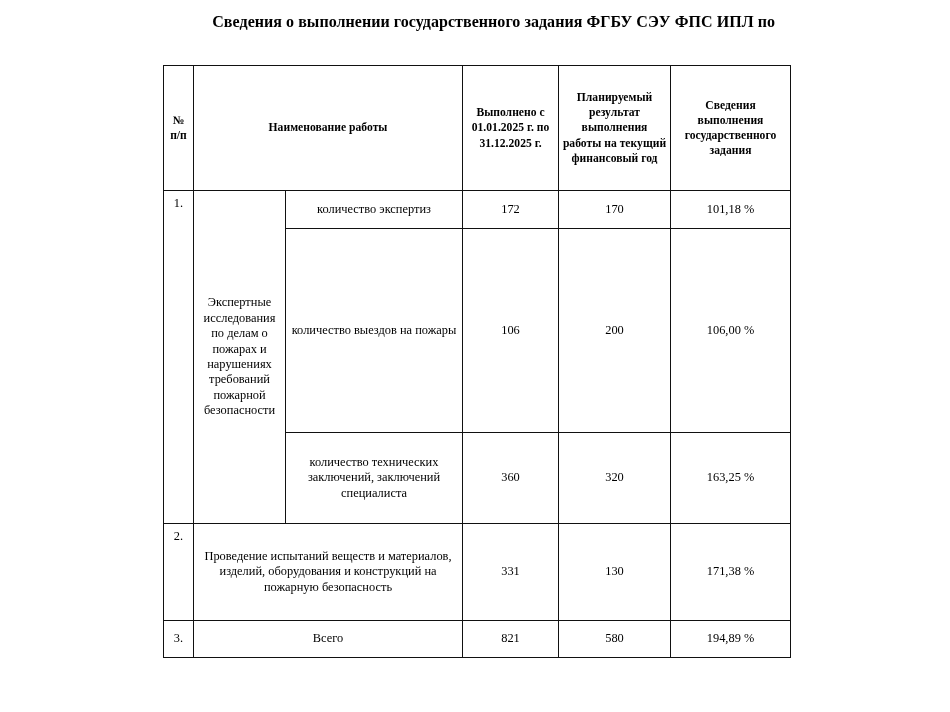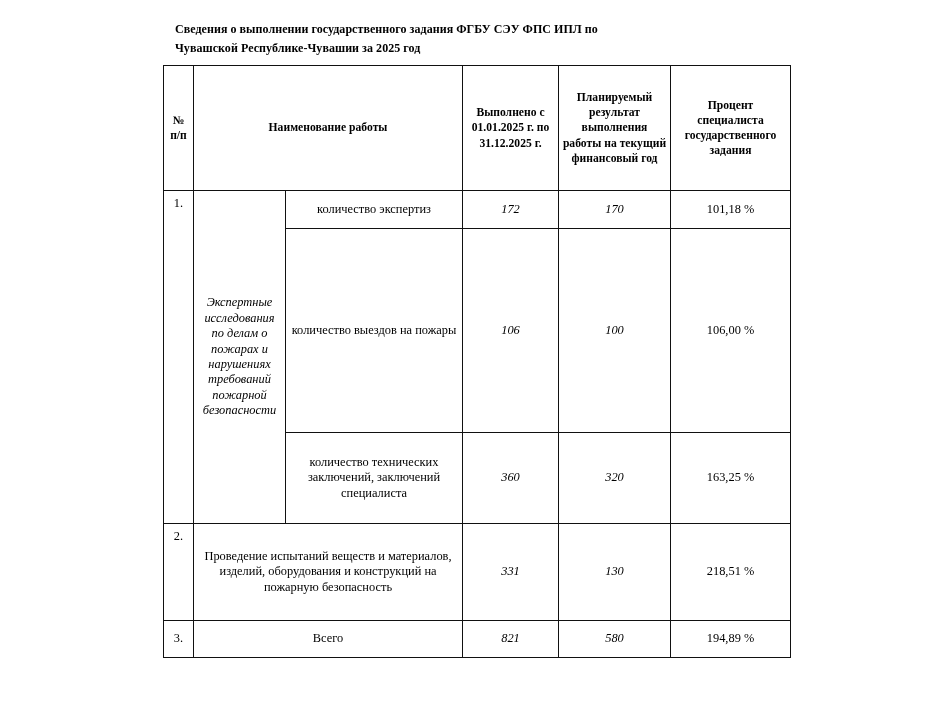--- a/index.html
+++ b/index.html
@@ -20,24 +20,24 @@
     position: absolute;
     left: 0; top: 0;
     width: 950px;
     height: 712px;
   }
 
   
   .doc-title {
     position: absolute;
     left: 175px;
-    top: 20px;
+    top: 12px;
     width: 600px;
-    text-align: left;
-    font-size: 12px;
+    text-align: right;
+    font-size: 16px;
     font-weight: bold;
     line-height: 19px;
     letter-spacing: 0.05px;
   }
   .doc-title .line { display: block; }
 
   
   .tbl-wrap {
     position: absolute;
     left: 163px;
@@ -82,29 +82,27 @@
   .r-a  { height: 38px; }
   .r-b  { height: 204px; }
   .r-c  { height: 91px; }
   .r-d  { height: 97px; }
   .r-tot{ height: 37px; }
 
   .cell-num { font-size: 12.4px; }
   .cell-name-block {
     font-size: 12.4px;
     line-height: 17.6px;
-    font-style: italic;
   }
   .cell-sub {
     font-size: 12.4px;
     line-height: 17.2px;
   }
   .cell-val {
     font-size: 12.8px;
-    font-style: italic;
   }
   .cell-pct {
     font-size: 12.8px;
     padding-left: 22px;
   }
   .cell-wide-name {
     font-size: 12.8px;
     line-height: 19.4px;
     vertical-align: top;
     padding-top: 6px;
@@ -113,21 +111,20 @@
     font-size: 12.8px;
   }
 </style>
 </head>
 <body>
 
 <div class="page">
 
   <div class="doc-title">
     <span class="line">Сведения о выполнении государственного задания ФГБУ СЭУ ФПС ИПЛ по</span>
-    <span class="line">Чувашской Республике-Чувашии за 2025 год</span>
   </div>
 
   <div class="tbl-wrap">
     <table class="report">
       <colgroup>
         <col class="c-num">
         <col class="c-main">
         <col class="c-sub">
         <col class="c-done">
         <col class="c-plan">
@@ -135,54 +132,54 @@
       </colgroup>
       <thead>
         <tr>
           <th>
             <span>№</span><br>
             <span>п/п</span>
           </th>
           <th colspan="2">Наименование работы</th>
           <th>Выполнено с 01.01.2025 г. по 31.12.2025 г.</th>
           <th>Планируемый результат выполнения работы на текущий финансовый год</th>
-          <th>Процент специалиста государственного задания</th>
+          <th>Сведения выполнения государственного задания</th>
         </tr>
       </thead>
       <tbody>
 
         <tr class="r-a">
           <td rowspan="3" class="cell-num" style="vertical-align:top;padding-top:5px;">1.</td>
           <td rowspan="3" class="cell-name-block">Экспертные исследования по делам о пожарах и нарушениях требований пожарной безопасности</td>
           <td class="cell-sub">количество экспертиз</td>
           <td class="cell-val">172</td>
           <td class="cell-val">170</td>
           <td class="cell-pct">101,18 %</td>
         </tr>
 
         <tr class="r-b">
           <td class="cell-sub">количество выездов на пожары</td>
           <td class="cell-val">106</td>
-          <td class="cell-val">100</td>
+          <td class="cell-val">200</td>
           <td class="cell-pct">106,00 %</td>
         </tr>
 
         <tr class="r-c">
           <td class="cell-sub">количество технических заключений, заключений специалиста</td>
           <td class="cell-val">360</td>
           <td class="cell-val">320</td>
           <td class="cell-pct">163,25 %</td>
         </tr>
 
         <tr class="r-d">
           <td class="cell-num" style="vertical-align:top;padding-top:5px;">2.</td>
           <td colspan="2" class="cell-wide-name">Проведение испытаний веществ и материалов, изделий, оборудования и конструкций на пожарную безопасность</td>
           <td class="cell-val">331</td>
           <td class="cell-val">130</td>
-          <td class="cell-pct">218,51 %</td>
+          <td class="cell-pct">171,38 %</td>
         </tr>
 
         <tr class="r-tot">
           <td class="cell-num">3.</td>
           <td colspan="2" class="cell-total-name">Всего</td>
           <td class="cell-val">821</td>
           <td class="cell-val">580</td>
           <td class="cell-pct">194,89 %</td>
         </tr>
 

